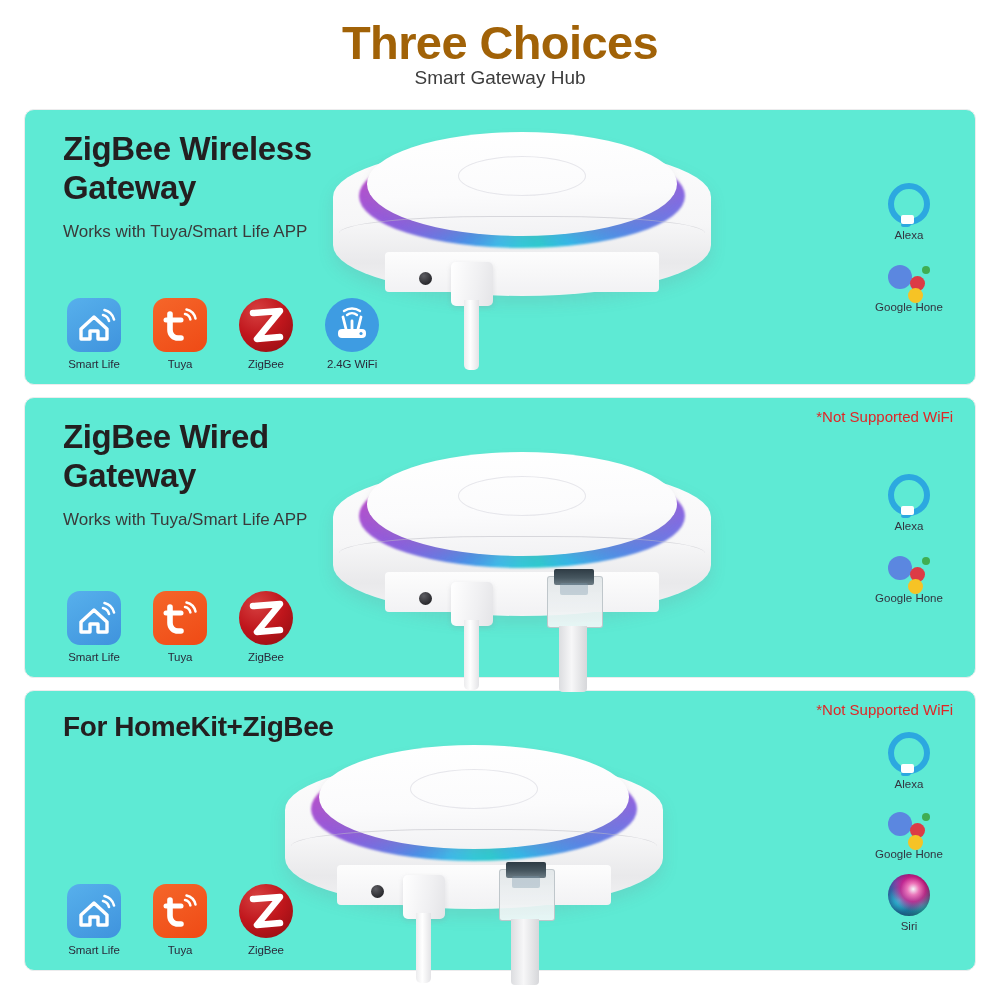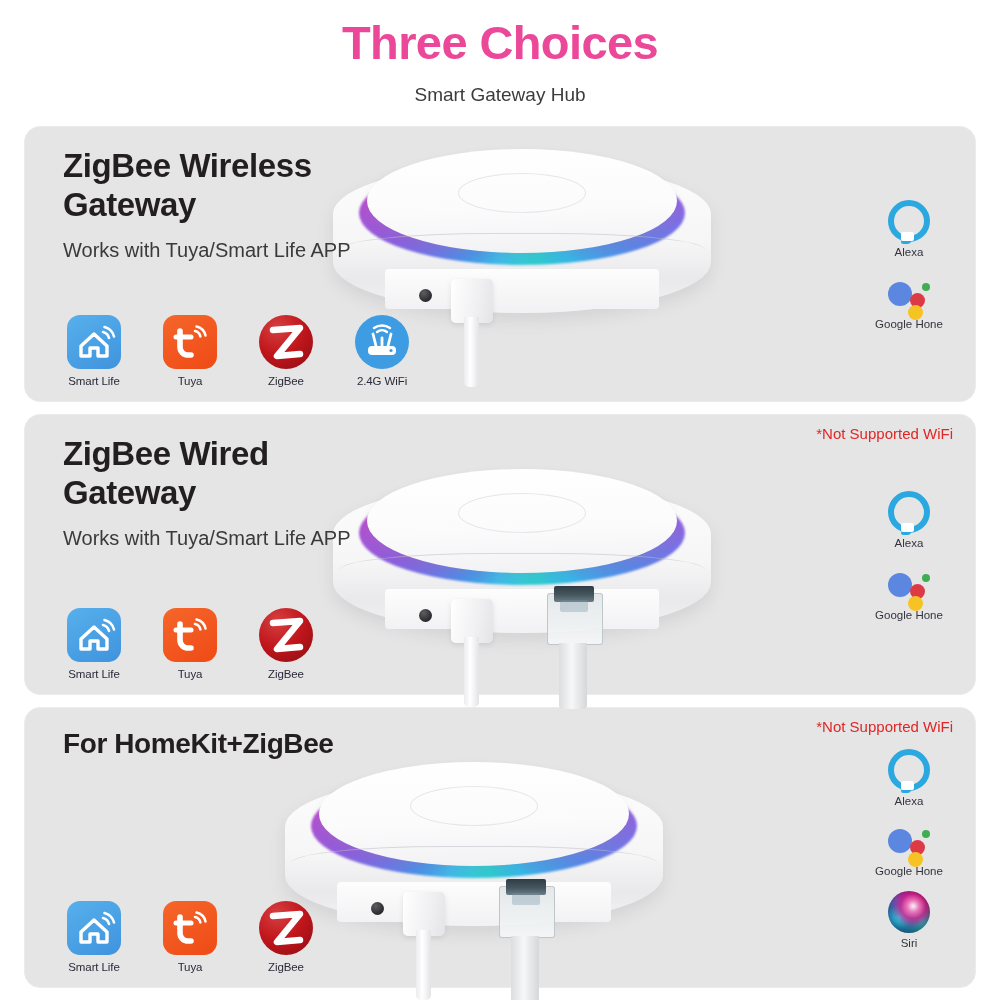--- a/index.html
+++ b/index.html
@@ -7,63 +7,63 @@
     width: 1000px; height: 1000px;
     background: #ffffff;
     font-family: "Liberation Sans", sans-serif;
     overflow: hidden;
   }
   .page { position: relative; width: 1000px; height: 1000px; background:#fff; }
 
   
   .header { text-align: center; padding-top: 18px; }
   .title {
-    font-size: 47px; font-weight: bold; color: #ec4899;
+    font-size: 47px; font-weight: bold; color: #a16207;
     letter-spacing: -0.6px; line-height: 1.05;
   }
   .subtitle {
-    font-size: 19px; color: #3c3c3c; margin-top: 17px; font-weight: 400;
+    font-size: 19px; color: #3c3c3c; margin-top: 0; font-weight: 400;
   }
 
   
   .cards { margin-top: 20px; padding: 0 24px; }
   .card {
     position: relative;
     border: 1px solid #ececed;
-    border-radius: 16px;
-    background: #e5e5e5;
+    border-radius: 10px;
+    background: #5eead4;
     overflow: visible;
   }
   .card + .card { margin-top: 12px; }
   #card-1 { height: 276px; }
   #card-2 { height: 281px; }
   #card-3 { height: 281px; }
 
   .card-inner { position: relative; width: 100%; height: 100%; }
 
   .headings { position: absolute; left: 38px; top: 20px; width: 430px; z-index:4; }
   .card-title {
     font-size: 33px; font-weight: bold; color: #231f20;
     line-height: 1.16; letter-spacing: -0.4px;
   }
   #card-3 .card-title { font-size: 28px; }
   .card-sub {
-    font-size: 20px; color: #3a3a3a; margin-top: 15px; font-weight: 400;
+    font-size: 17px; color: #3a3a3a; margin-top: 15px; font-weight: 400;
   }
   #card-3 .card-sub { font-size: 16.5px; }
 
   .note {
     position: absolute; right: 22px; top: 10px;
     color: #e02626; font-size: 15px; z-index: 6;
   }
 
   
   .app-row {
     position: absolute; left: 38px; bottom: 14px;
-    display: flex; gap: 34px; z-index: 5;
+    display: flex; gap: 24px; z-index: 5;
   }
   .app { width: 62px; text-align: center; }
   .app-glyph { width: 54px; height: 54px; margin: 0 auto; position: relative; }
   .app-label {
     font-size: 11.5px; color: #2a2a3a; margin-top: 6px;
     white-space: nowrap; letter-spacing: -0.1px;
   }
 
   
   .ic-smartlife {

